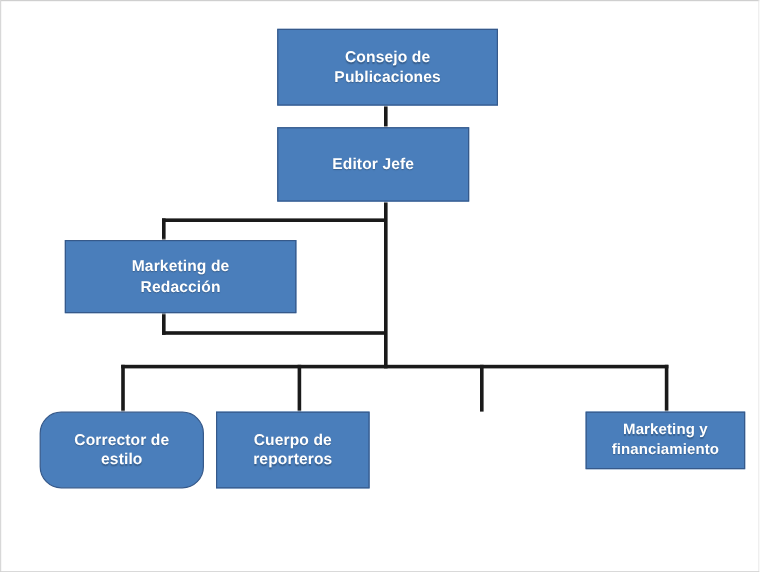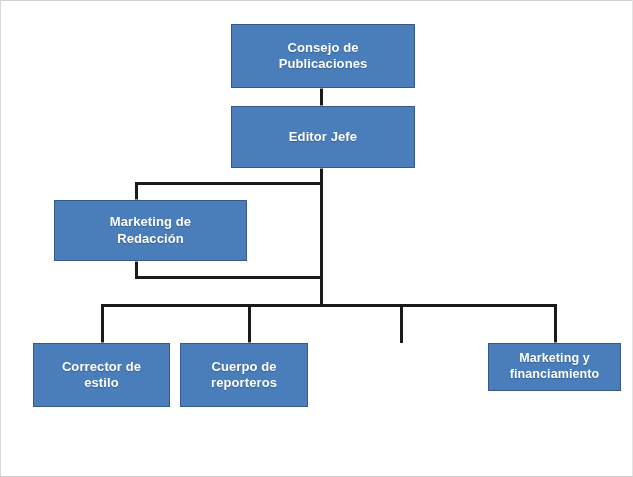--- a/index.html
+++ b/index.html
@@ -97,30 +97,30 @@
   <div class="line" style="left:101px; top:304px; width:3px; height:39px;"></div>
   <div class="line" style="left:248px; top:304px; width:3px; height:39px;"></div>
   <div class="line" style="left:400px; top:304px; width:3px; height:39px;"></div>
   <div class="line" style="left:554px; top:304px; width:3px; height:39px;"></div>
 
   <div class="node" style="left:231px; top:24px; width:184px; height:64px;">
     <span class="node-label">Consejo de
 Publicaciones</span>
   </div>
 
-  <div class="node" style="left:231px; top:106px; width:184px; height:62px;">
+  <div class="node" style="left:231px; top:106px; width:160px; height:62px;">
     <span class="node-label">Editor Jefe</span>
   </div>
 
   <div class="node" style="left:54px; top:200px; width:193px; height:61px;">
     <span class="node-label">Marketing de
 Redacción</span>
   </div>
 
-  <div class="node" style="left:33px; top:343px; width:137px; height:64px;">
+  <div class="node" style="left:33px; top:343px; width:137px; height:64px;border-radius:18px;">
     <span class="node-label">Corrector de
 estilo</span>
   </div>
 
   <div class="node" style="left:180px; top:343px; width:128px; height:64px;">
     <span class="node-label">Cuerpo de
 reporteros</span>
   </div>
 
 

